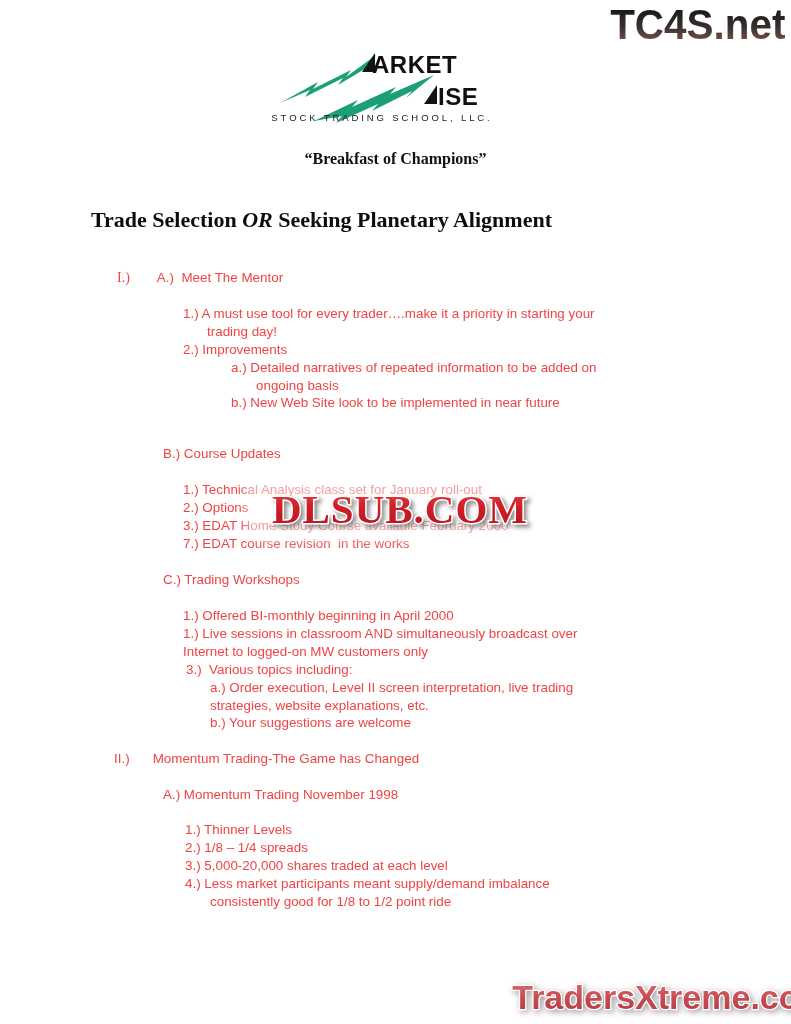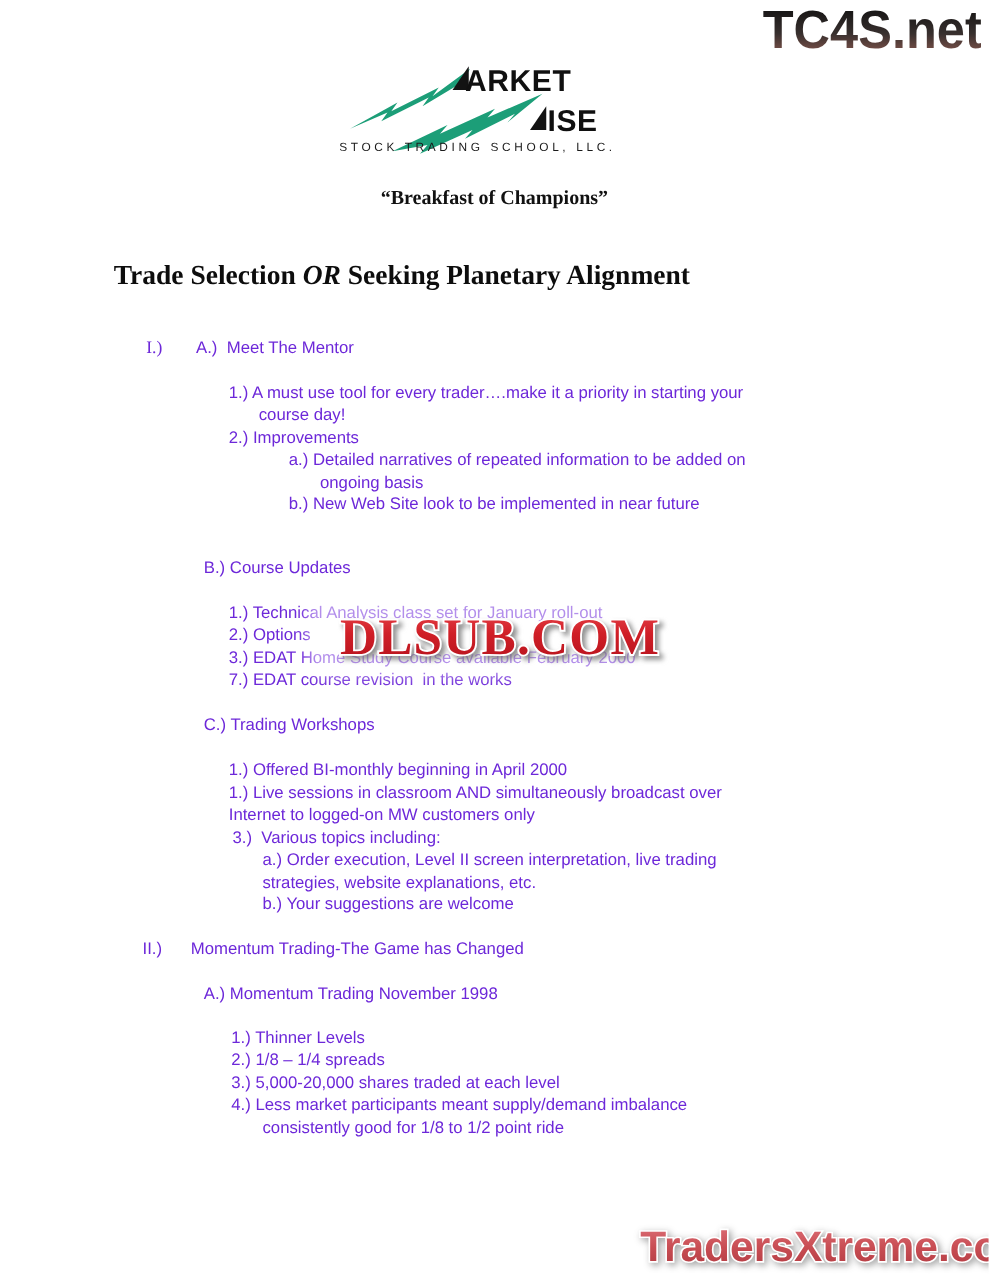--- a/index.html
+++ b/index.html
@@ -23,21 +23,21 @@
     position:absolute;left:0;top:150px;width:791px;text-align:center;
     font-family:"Liberation Serif",serif;font-weight:bold;font-size:16px;color:#111;
   }
   .doc-title{
     position:absolute;left:0;top:207px;width:643px;text-align:center;
     font-family:"Liberation Serif",serif;font-weight:bold;font-size:22px;color:#0d0d0d;
   }
   .doc-title .emph{font-style:italic;}
   
   .ln{
-    position:absolute;font-size:13.4px;color:#6d28d9;white-space:pre;line-height:18px;
+    position:absolute;font-size:13.4px;color:#ef4444;white-space:pre;line-height:18px;
   }
   .marker-serif{font-family:"Liberation Serif",serif;font-size:14px;}
   .row-gap{display:inline-block;}
   
   .dlsub-wrap{
     position:absolute;left:252px;top:483px;width:296px;height:52px;
     background:rgba(255,255,255,0.48);border-radius:8px;
     box-shadow:0 0 10px 7px rgba(255,255,255,0.48);
     text-align:center;
   }
@@ -71,21 +71,21 @@
     </svg>
   </div>
 
   <div class="tagline">“Breakfast of Champions”</div>
 
   <div class="doc-title"><span>Trade Selection </span><span class="emph">OR</span><span> Seeking Planetary Alignment</span></div>
 
   <div class="ln" style="left:117px;top:269px"><span class="marker-serif">I.)</span><span class="row-gap" style="width:27px"></span><span>A.)  Meet The Mentor</span></div>
 
   <div class="ln" style="left:183px;top:305px">1.) A must use tool for every trader….make it a priority in starting your</div>
-  <div class="ln" style="left:207px;top:323px">course day!</div>
+  <div class="ln" style="left:207px;top:323px">trading day!</div>
   <div class="ln" style="left:183px;top:341px">2.) Improvements</div>
   <div class="ln" style="left:231px;top:359px">a.) Detailed narratives of repeated information to be added on</div>
   <div class="ln" style="left:256px;top:377px">ongoing basis</div>
   <div class="ln" style="left:231px;top:394px">b.) New Web Site look to be implemented in near future</div>
 
   <div class="ln" style="left:163px;top:445px">B.) Course Updates</div>
   <div class="ln" style="left:183px;top:481px">1.) Technical Analysis class set for January roll-out</div>
   <div class="ln" style="left:183px;top:499px">2.) Options</div>
   <div class="ln" style="left:183px;top:517px">3.) EDAT Home Study Course available February 2000</div>
   <div class="ln" style="left:183px;top:535px">7.) EDAT course revision  in the works</div>

